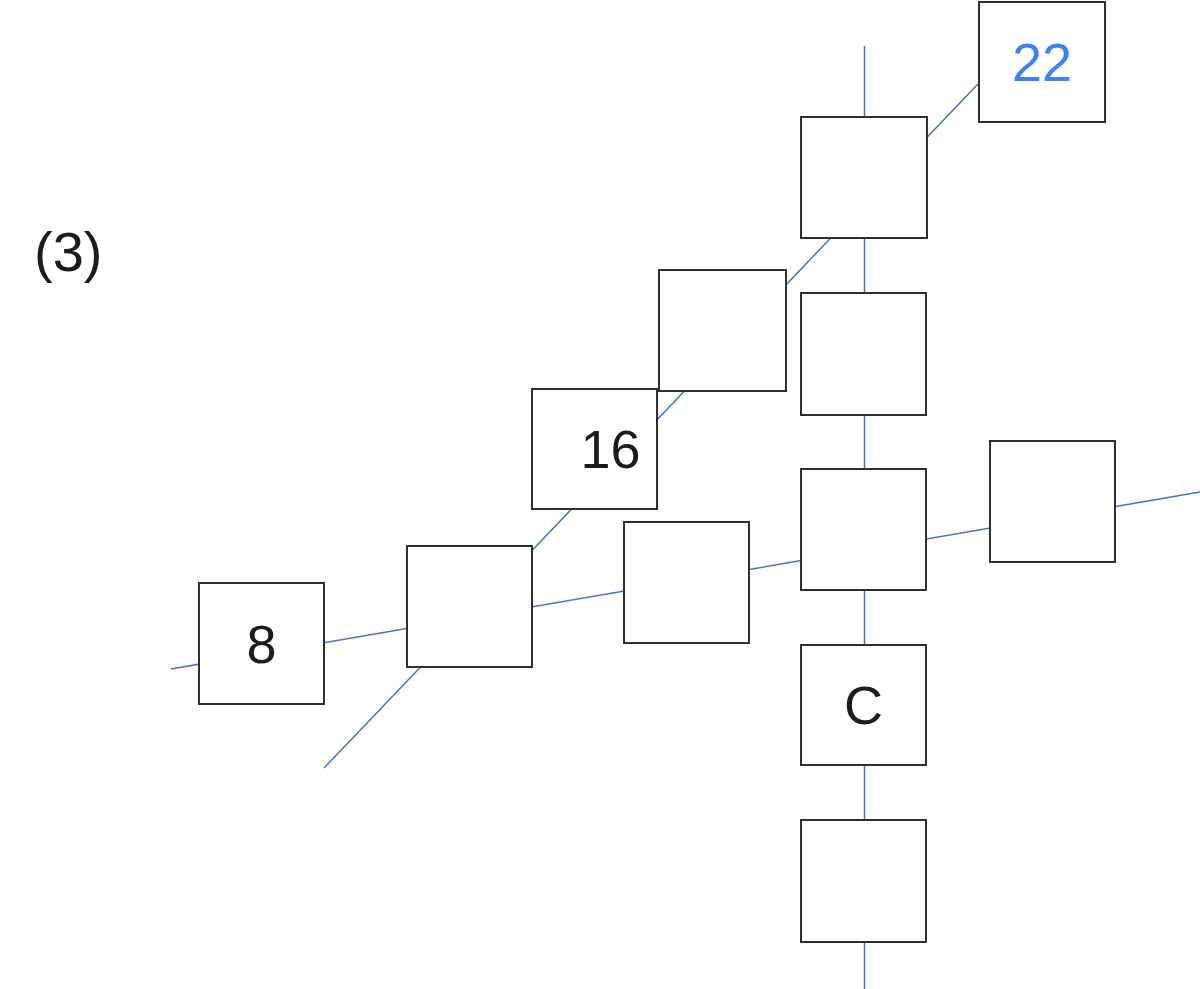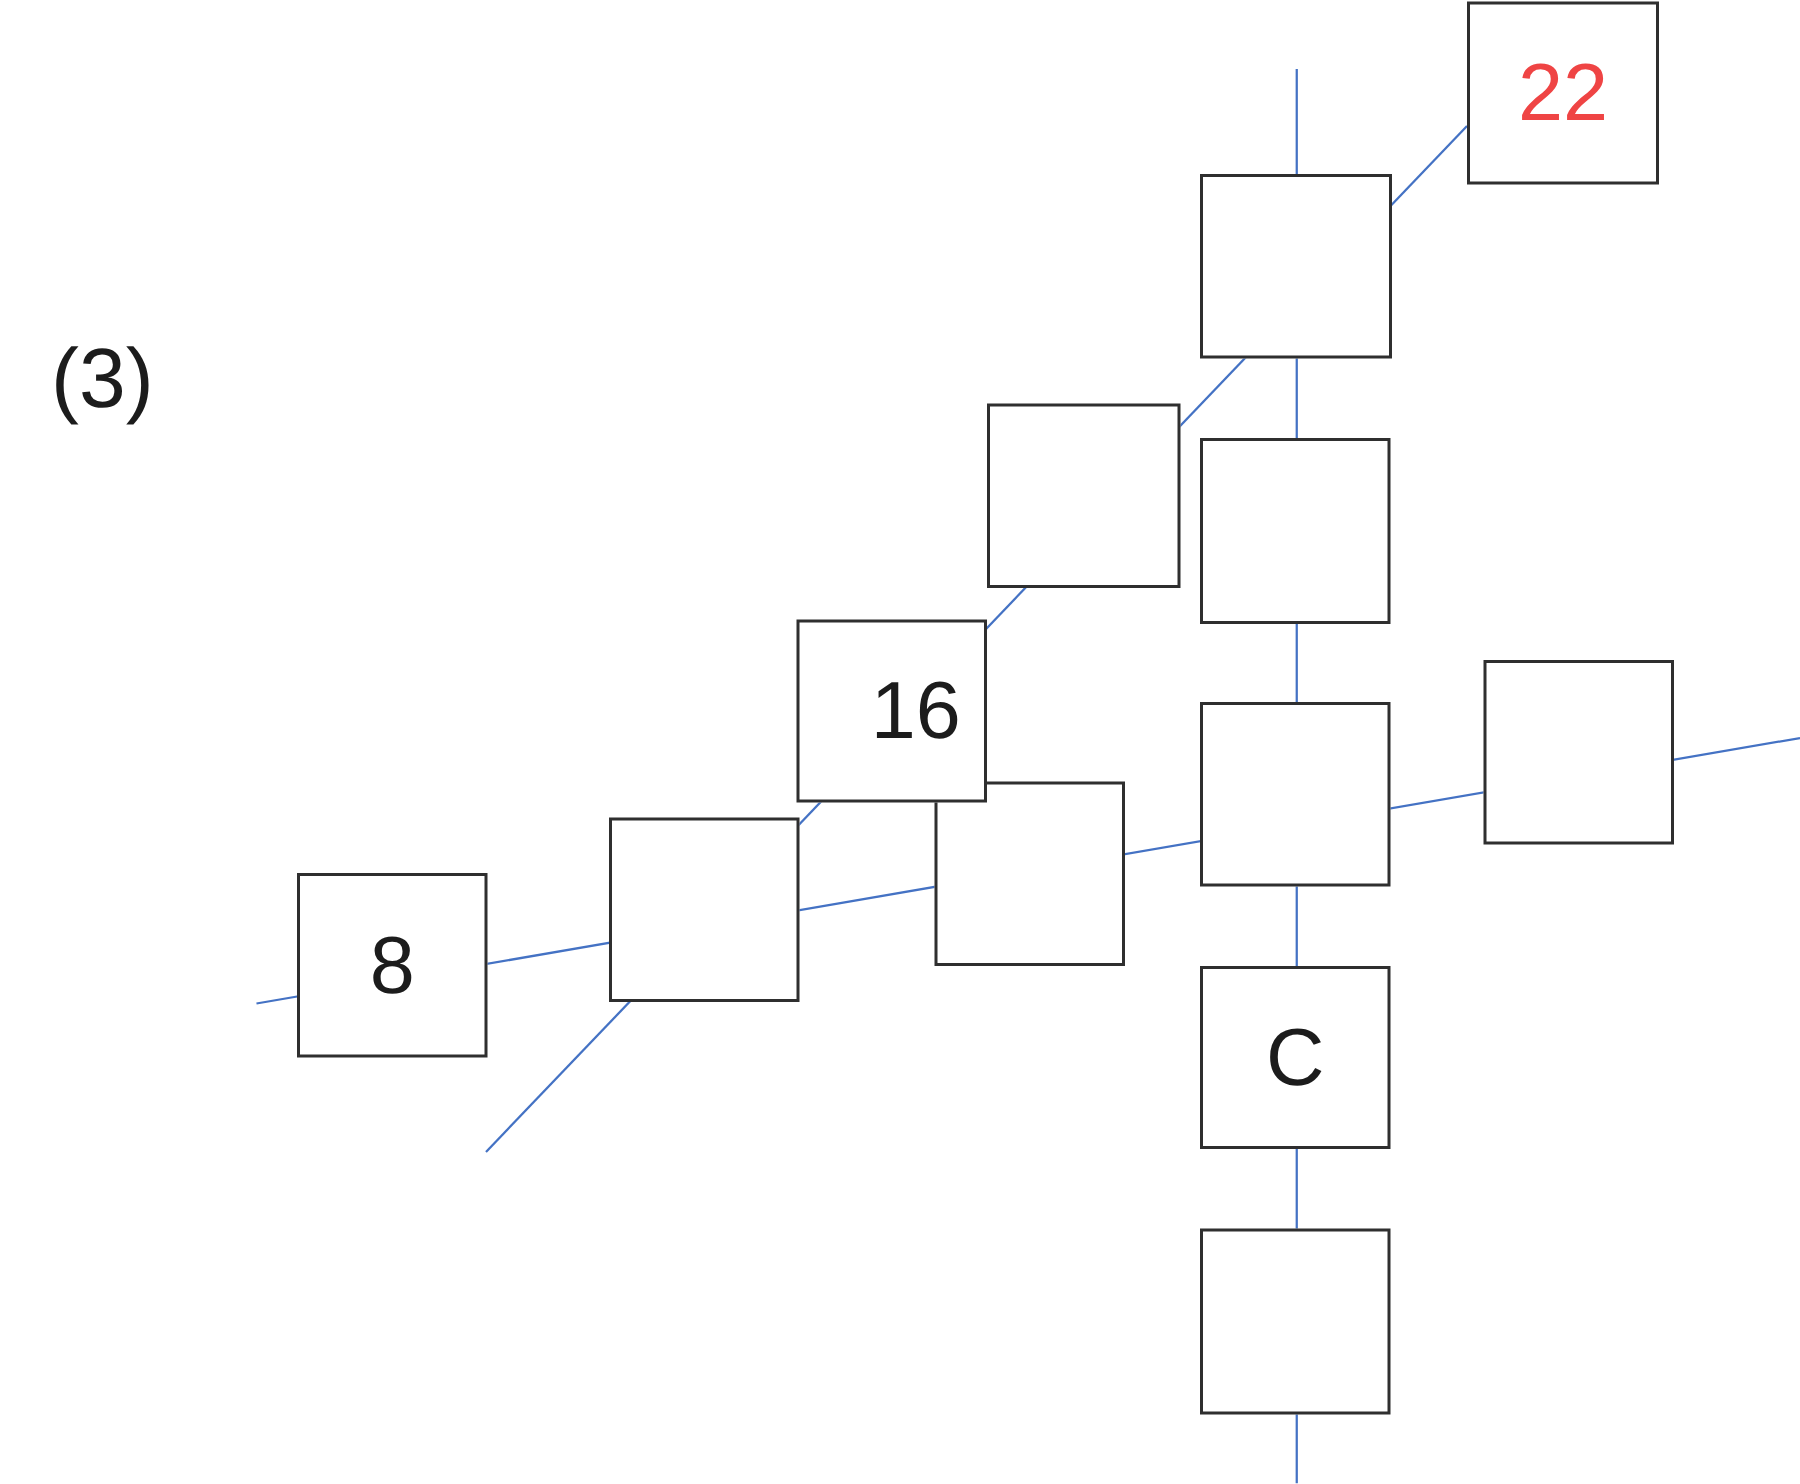--- a/index.html
+++ b/index.html
@@ -60,31 +60,31 @@
     </div>
     <div class="node-box" style="left: 623px; top: 521px; width: 127px; height: 123px; border-color: rgb(47, 47, 47); background: rgb(255, 255, 255);">
       <span style="color: rgb(28, 28, 28);"></span>
     </div>
     <div class="node-box" style="left: 800px; top: 468px; width: 127px; height: 123px; border-color: rgb(47, 47, 47); background: rgb(255, 255, 255);">
       <span style="color: rgb(28, 28, 28);"></span>
     </div>
     <div class="node-box" style="left: 989px; top: 440px; width: 127px; height: 123px; border-color: rgb(47, 47, 47); background: rgb(255, 255, 255);">
       <span style="color: rgb(28, 28, 28);"></span>
     </div>
-    <div class="node-box" style="left: 531px; top: 413px; width: 127px; height: 122px; border-color: rgb(47, 47, 47); background: rgb(255, 255, 255); padding-left: 32px;">
+    <div class="node-box" style="left: 531px; top: 388px; width: 127px; height: 122px; border-color: rgb(47, 47, 47); background: rgb(255, 255, 255); padding-left: 32px;">
       <span style="color: rgb(28, 28, 28);">16</span>
     </div>
     <div class="node-box" style="left: 658px; top: 269px; width: 129px; height: 123px; border-color: rgb(47, 47, 47); background: rgb(255, 255, 255);">
       <span style="color: rgb(28, 28, 28);"></span>
     </div>
     <div class="node-box" style="left: 800px; top: 116px; width: 128px; height: 123px; border-color: rgb(47, 47, 47); background: rgb(255, 255, 255);">
       <span style="color: rgb(28, 28, 28);"></span>
     </div>
     <div class="node-box" style="left: 978px; top: 1px; width: 128px; height: 122px; border-color: rgb(47, 47, 47); background: rgb(255, 255, 255);">
-      <span style="color: #ef4444; text-align: center;">22</span>
+      <span style="color: #3b82f6; text-align: center;">22</span>
     </div>
     <div class="node-box" style="left: 800px; top: 292px; width: 127px; height: 124px; border-color: rgb(47, 47, 47); background: rgb(255, 255, 255);">
       <span style="color: rgb(28, 28, 28);"></span>
     </div>
     <div class="node-box" style="left: 800px; top: 644px; width: 127px; height: 122px; border-color: rgb(47, 47, 47); background: rgb(255, 255, 255);">
       <span style="color: rgb(28, 28, 28);">C</span>
     </div>
     <div class="node-box" style="left: 800px; top: 819px; width: 127px; height: 124px; border-color: rgb(47, 47, 47); background: rgb(255, 255, 255);">
       <span style="color: rgb(28, 28, 28);"></span>
     </div>

